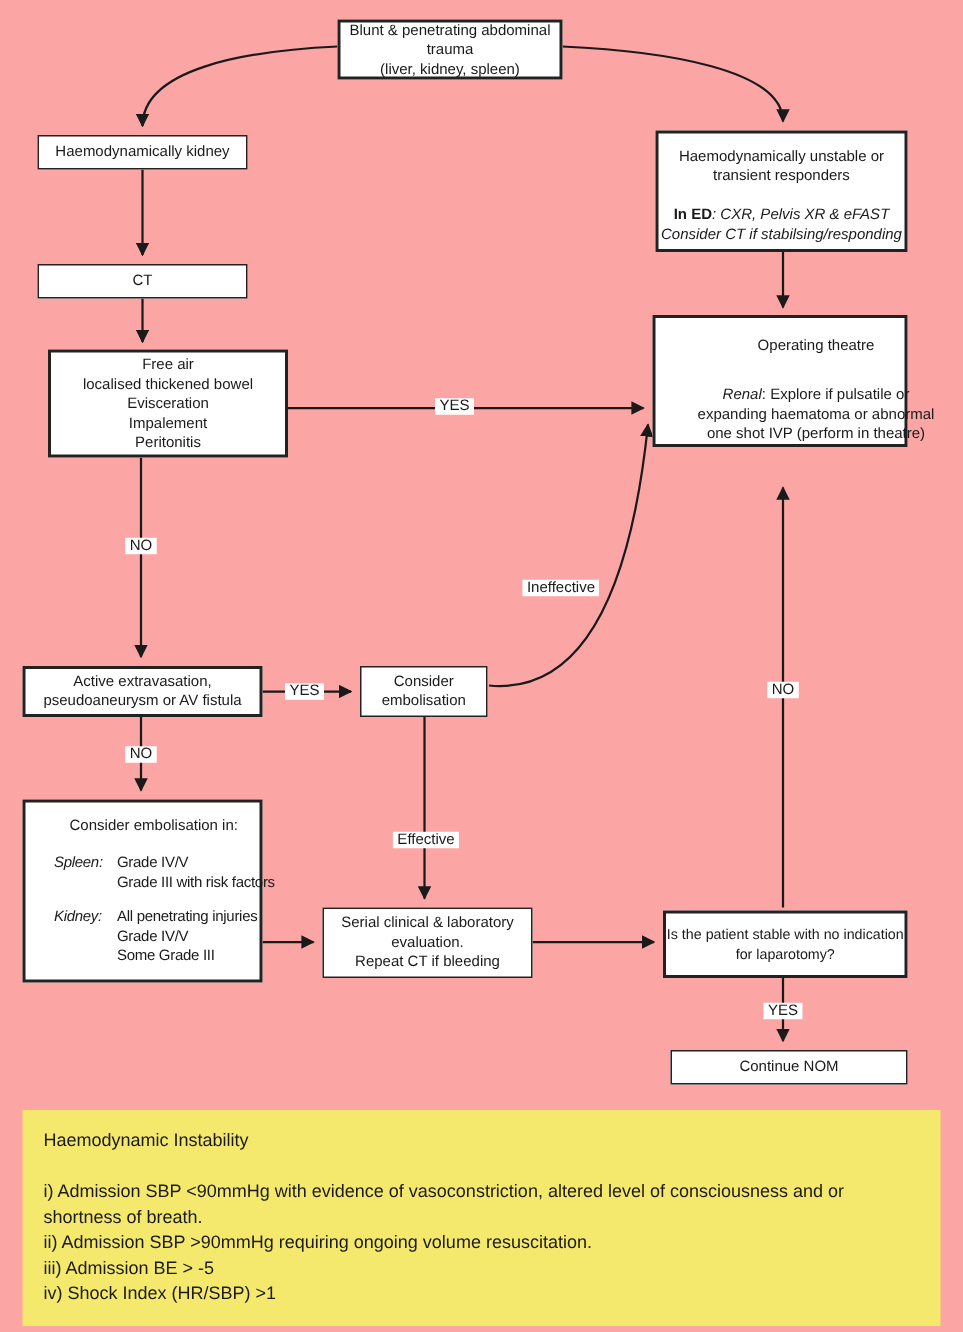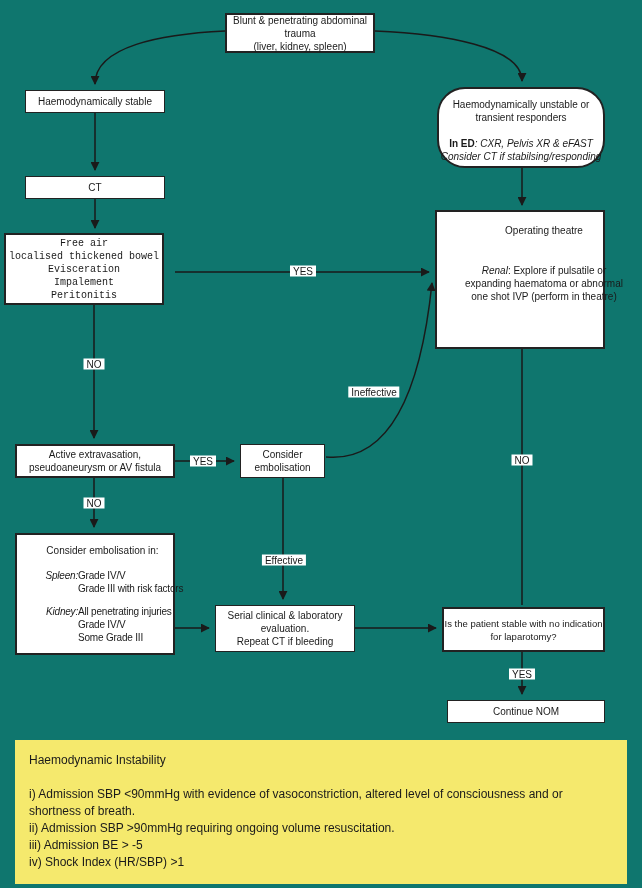--- a/index.html
+++ b/index.html
@@ -1,48 +1,48 @@
 <!DOCTYPE html>
 <html><head>
 <meta charset="utf-8">
 <style>
   * { margin:0; padding:0; box-sizing:border-box; }
   html,body { background:#fff; }
   #canvas {
-    position:relative; width:642px; height:888px; background:#0f766e;
+    position:relative; width:642px; height:888px; background:#fca5a5;
     font-family:"Liberation Sans", sans-serif; color:#1a1a1a; overflow:hidden;
   }
   #flow-svg { position:absolute; left:0; top:0; z-index:0; }
   #flow-svg path { stroke:#1a1a1a; stroke-width:1.5; fill:none; }
   .node {
     position:absolute; background:#fff; z-index:1;
     display:flex; flex-direction:column; align-items:center; justify-content:center;
     text-align:center; font-size:10px; line-height:13px;
   }
   .node .ln { white-space:nowrap; }
   .b1 { border:1.3px solid #222; }
   .b2 { border:2px solid #222; }
   .edge-label {
     position:absolute; z-index:2; transform:translate(-50%,-50%);
     background:#fff; padding:0 3px; font-size:10px; white-space:nowrap;
   }
   .it { font-style:italic; }
   .bd { font-weight:bold; }
   
-  #unstable { justify-content:flex-start; padding-top:9px;border-radius:28px; }
+  #unstable { justify-content:flex-start; padding-top:9px; }
   #unstable .gap { height:13px; }
   #theatre { justify-content:flex-start; padding-top:12px; }
   #theatre .gap { height:27px; }
   #embolisation-in {
     align-items:stretch; justify-content:flex-start; text-align:left;
     padding:9px 4px 0 19px; font-size:10px; letter-spacing:-0.2px;
   }
   #embolisation-in .title { text-align:center; margin-bottom:12px; letter-spacing:0; }
   #embolisation-in .row { display:flex; margin-bottom:10px; }
-  #embolisation-in .lbl { width:42px; flex:0 0 42px;text-align:right; }
+  #embolisation-in .lbl { width:42px; flex:0 0 42px; }
   .note {
     position:absolute; z-index:1; padding:12px 14px;
     font-size:12px; font-weight:normal; line-height:17px;
   }
   .note .title { margin-bottom:17px; }
 </style>
 </head>
 <body>
 
 <div id="canvas">
@@ -70,44 +70,44 @@
     <path d="M522,652 L522,694" marker-end="url(#ah)"></path>
   </svg>
 
   <div class="node b2" style="left:225px; top:13px; width:150px; height:40px;">
     <div class="ln">Blunt &amp; penetrating abdominal</div>
     <div class="ln">trauma</div>
     <div class="ln">(liver, kidney, spleen)</div>
   </div>
 
   <div class="node b1" style="left:25px; top:90px; width:140px; height:23px;">
-    <div class="ln">Haemodynamically stable</div>
+    <div class="ln">Haemodynamically kidney</div>
   </div>
 
   <div class="node b1" style="left:25px; top:176px; width:140px; height:23px;">
     <div class="ln">CT</div>
   </div>
 
-  <div class="node b2" style="left:4px; top:233px; width:160px; height:72px;font-family:Liberation Mono, monospace;">
+  <div class="node b2" style="left:32px; top:233px; width:160px; height:72px;">
     <div class="ln">Free air</div>
     <div class="ln">localised thickened bowel</div>
     <div class="ln">Evisceration</div>
     <div class="ln">Impalement</div>
     <div class="ln">Peritonitis</div>
   </div>
 
   <div class="node b2" id="unstable" style="left:437px; top:87px; width:168px; height:81px;">
     <div class="ln">Haemodynamically unstable or</div>
     <div class="ln">transient responders</div>
     <div class="gap"></div>
     <div class="ln"><span class="bd">In ED</span><span class="it">: CXR, Pelvis XR &amp; eFAST</span></div>
     <div class="ln it">Consider CT if stabilsing/responding</div>
   </div>
 
-  <div class="node b2" id="theatre" style="left:435px; top:210px; width:170px; height:139px;padding-left:48px;">
+  <div class="node b2" id="theatre" style="left:435px; top:210px; width:170px; height:88px;padding-left:48px;">
     <div class="ln">Operating theatre</div>
     <div class="gap"></div>
     <div class="ln"><span class="it">Renal</span><span>: Explore if pulsatile or</span></div>
     <div class="ln">expanding haematoma or abnormal</div>
     <div class="ln">one shot IVP (perform in theatre)</div>
   </div>
 
   <div class="node b1" style="left:240px; top:444px; width:85px; height:34px;">
     <div class="ln">Consider</div>
     <div class="ln">embolisation</div>

